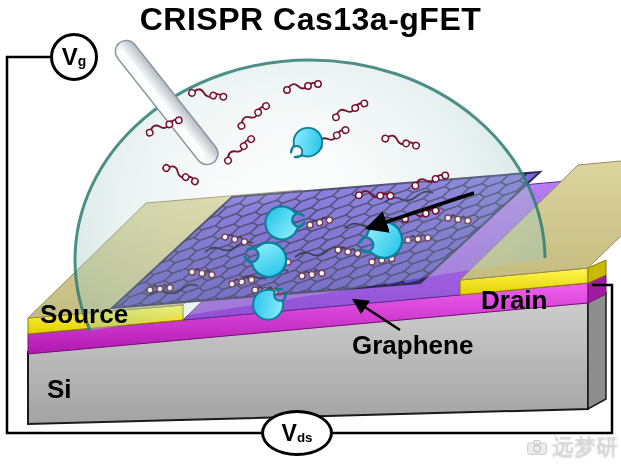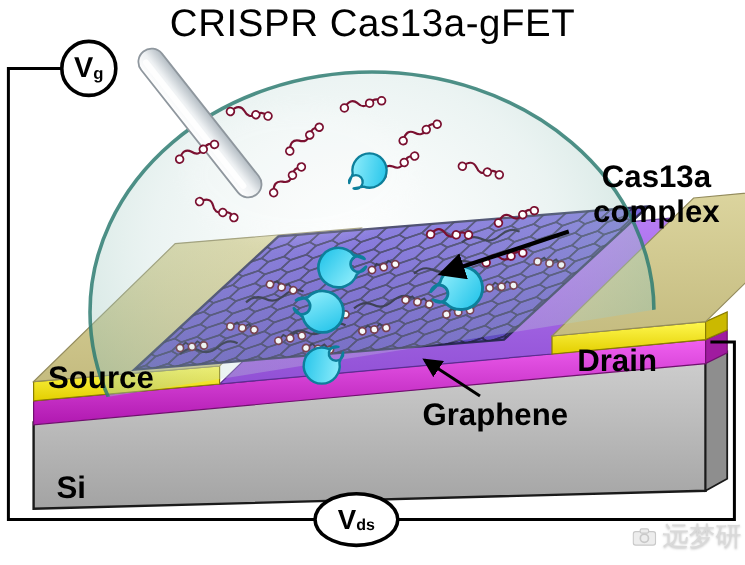--- a/index.html
+++ b/index.html
@@ -1,31 +1,31 @@
 <!DOCTYPE html>
 <html style="--background: #ffffff; --ink: #000000; --si-gray: #bcbcbc; --oxide-magenta: #d42bd4; --metal-gold: #f4e50c; --pad-tan: #cfc78e; --substrate-purple: #a06ae0; --graphene-purple: #6c5ccf; --hexagon-ink: #23233f; --droplet-teal: #3f8f85; --probe-gray: #dfe4e8; --cas13a-cyan: #3fdef2; --rna-red: #7a1030; --watermark-gray: #d9d9d9;"><head>
 <meta charset="utf-8">
 <style>
   html,body{margin:0;padding:0;background:#fff;}
   .stage{position:relative;width:621px;height:471px;background:var(--background,#fff);overflow:hidden;
          font-family:"Liberation Sans","DejaVu Sans",sans-serif;}
   .stage svg.scene{position:absolute;left:0;top:0;display:block;}
-  .fig-title{position:absolute;top:1px;left:0;right:0;text-align:center;font-size:32px;font-weight:400;
+  .fig-title{position:absolute;top:1px;left:0;right:0;text-align:center;font-size:32px;font-weight:700;
              letter-spacing:.5px;color:var(--ink,#000);}
   .vsrc{position:absolute;display:flex;align-items:center;justify-content:center;background:#fff;
         border:3.5px solid var(--ink,#000);font-weight:700;color:var(--ink,#000);box-sizing:border-box;z-index:5;}
   .vsrc .subscript{font-size:.58em;transform:translateY(.28em);}
   .vg{left:50px;top:33px;width:48px;height:48px;border-radius:50%;font-size:24px;}
   .vds{left:261px;top:410px;width:72px;height:46px;border-radius:50%;font-size:23px;}
   .lbl{position:absolute;color:var(--ink,#000);font-size:26px;font-weight:700;line-height:1.12;white-space:nowrap;z-index:4;}
   .lbl-cas13a{left:472px;top:133px;width:150px;text-align:center;white-space:normal;}
   .lbl-drain{left:481px;top:239px;margin-top:47px;}
   .lbl-source{left:40px;top:300px;}
   .lbl-graphene{left:352px;top:331px;}
-  .lbl-si{left:47px;top:392px;text-align:center;}
+  .lbl-si{left:47px;top:375px;text-align:center;}
   .watermark{position:absolute;left:527px;top:432px;display:flex;align-items:center;gap:5px;
              color:var(--watermark-gray,#d9d9d9);font-size:22px;z-index:6;
              text-shadow:0 1px 2px rgba(0,0,0,.25);}
 </style>
 </head>
 <body>
 
 <div class="stage">
 
   <svg class="scene" width="621" height="471" viewBox="0 0 621 471">
@@ -397,24 +397,20 @@
   <div class="vsrc vg">
     <span>V</span>
       <span class="subscript">g</span>
   </div>
 
   <div class="vsrc vds">
     <span>V</span>
       <span class="subscript">ds</span>
   </div>
 
-  <div class="lbl lbl-cas13a">
-    <div>Cas13a</div>
-    <div>complex</div>
-  </div>
 
   <div class="lbl lbl-drain">Drain</div>
   <div class="lbl lbl-source">Source</div>
   <div class="lbl lbl-graphene">Graphene</div>
   <div class="lbl lbl-si">Si</div>
 
   <div class="watermark">
     <svg width="20" height="15" viewBox="0 0 20 15">
       <rect x="0.7" y="3" width="18.6" height="11.3" rx="2" fill="#ededed" stroke="#c9c9c9"></rect>
       <rect x="6.5" y="0.7" width="7" height="3.5" rx="1.2" fill="#ededed" stroke="#c9c9c9"></rect>

